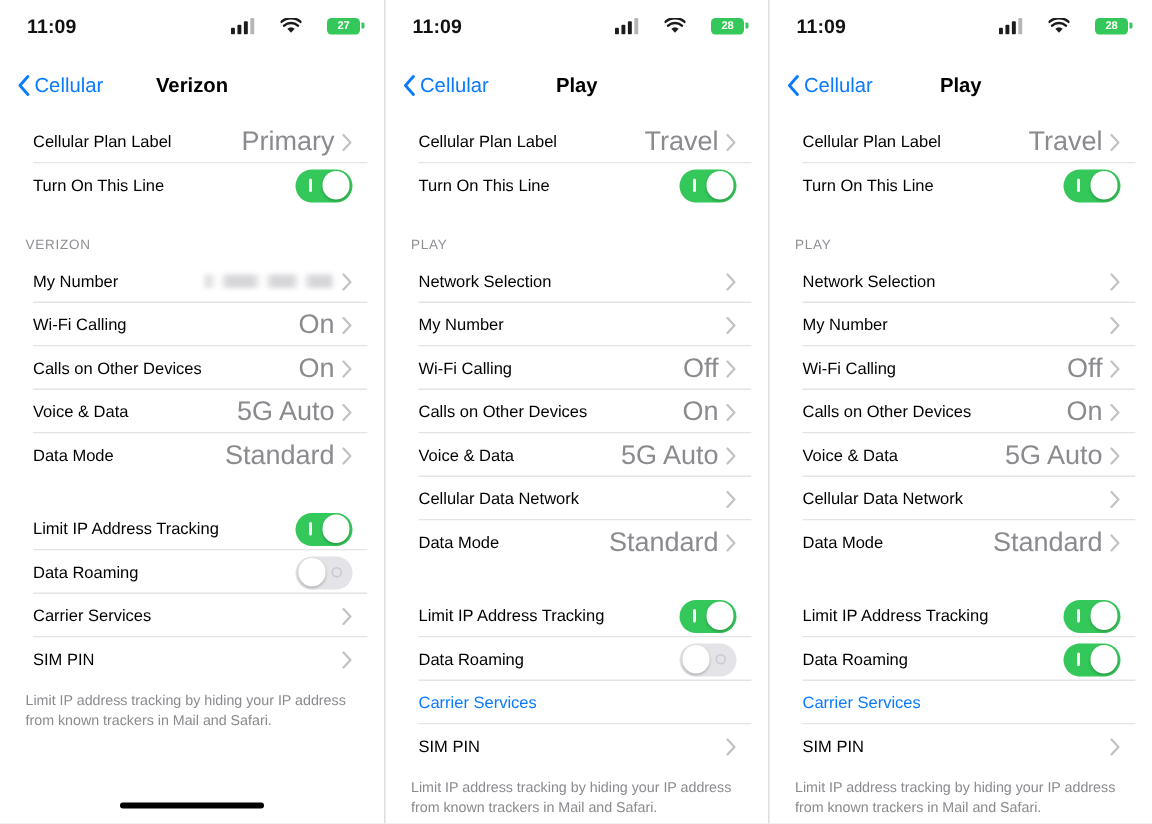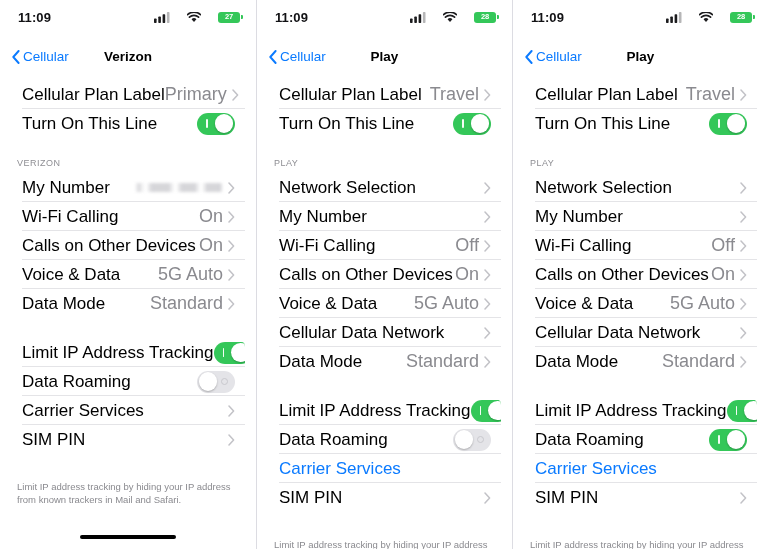--- a/index.html
+++ b/index.html
@@ -139,21 +139,21 @@
   }
   .row::after {
     content: "";
     position: absolute;
     left: 11px; right: 0; bottom: 0;
     height: 1px;
     background: #e4e4e7;
   }
   .row.last::after { display: none; }
   .row-label {
-    font-size: 17px;
+    font-size: 11px;
     color: #000;
     flex: 0 0 auto;
   }
   .row-label.blue { color: #0a7aff; }
   .row-right {
     margin-left: auto;
     display: flex;
     align-items: center;
     gap: 5px;
   }
@@ -222,21 +222,20 @@
     border: 1.4px solid #c9c9ce;
     border-radius: 50%;
     box-sizing: border-box;
   }
 
   .footnote {
     font-size: 9.5px;
     line-height: 1.35;
     color: #8a8a8f;
     padding: 8px 6px 0 6px;
-    margin-top: 19px;
   }
 
   .home-indicator-wrap {
     height: 18px;
     flex: 0 0 18px;
     display: flex;
     align-items: flex-start;
     justify-content: center;
     padding-top: 4px;
     box-sizing: border-box;

